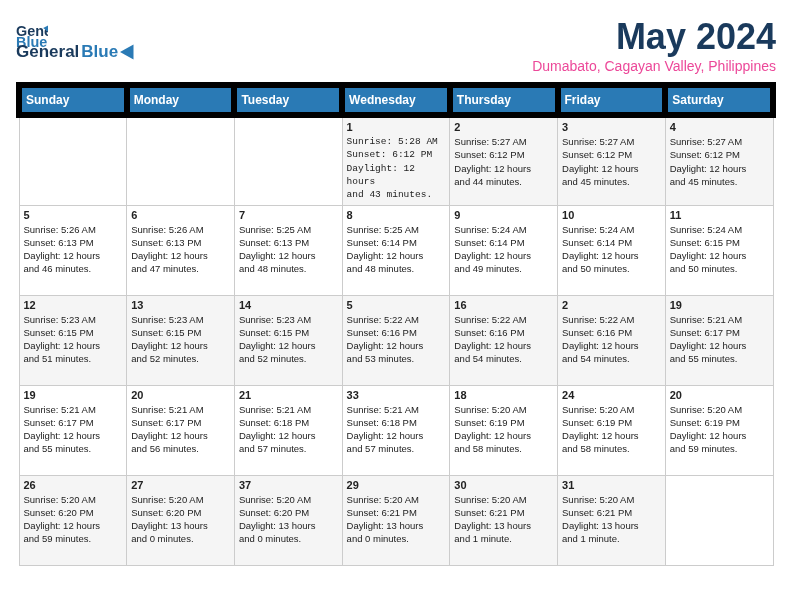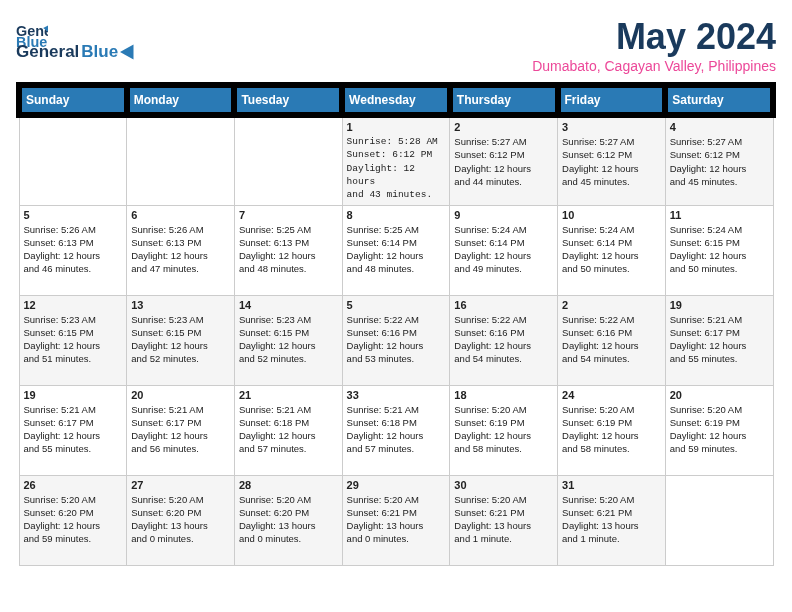--- a/index.html
+++ b/index.html
@@ -308,21 +308,21 @@
 and 59 minutes.</div>
         </td>
         <td>
           <span class="day-number">27</span>
           <div class="day-info" style="white-space: pre-line;">Sunrise: 5:20 AM
 Sunset: 6:20 PM
 Daylight: 13 hours
 and 0 minutes.</div>
         </td>
         <td>
-          <span class="day-number">28</span>
+          <span class="day-number">37</span>
           <div class="day-info" style="white-space: pre-line;">Sunrise: 5:20 AM
 Sunset: 6:20 PM
 Daylight: 13 hours
 and 0 minutes.</div>
         </td>
         <td>
           <span class="day-number">29</span>
           <div class="day-info" style="white-space: pre-line;">Sunrise: 5:20 AM
 Sunset: 6:21 PM
 Daylight: 13 hours

